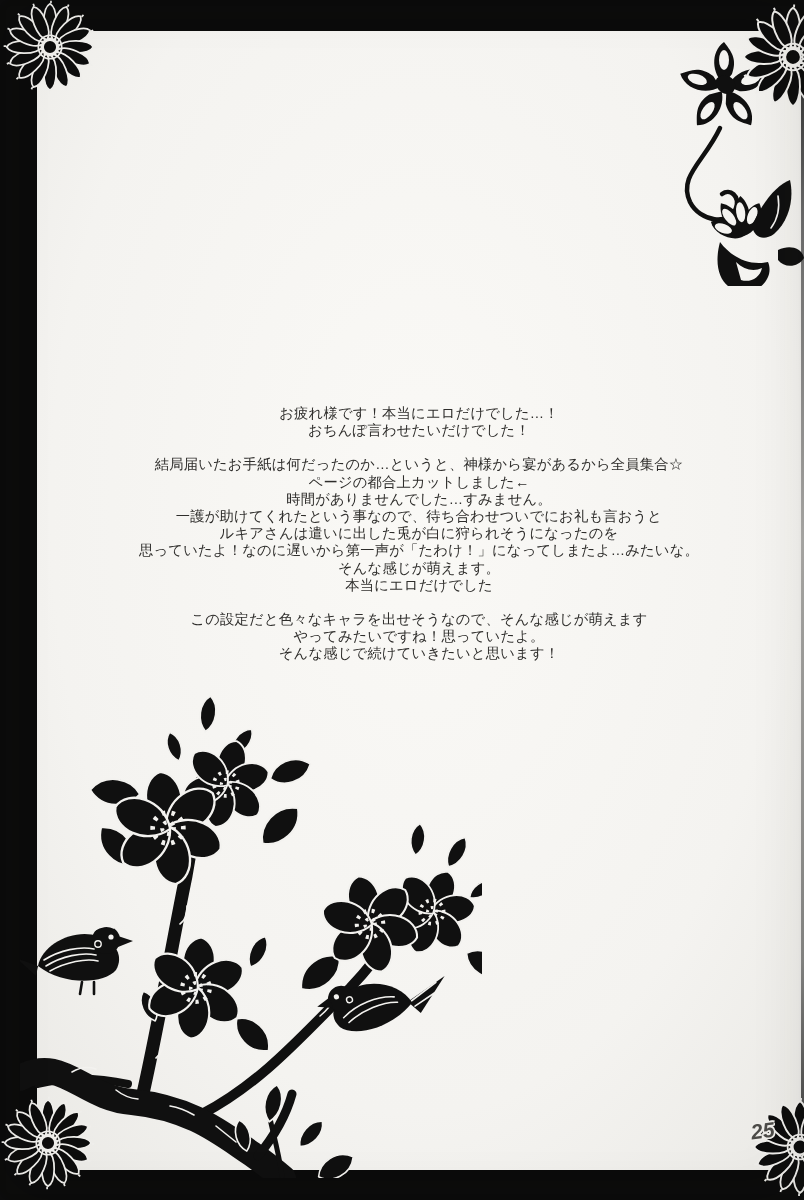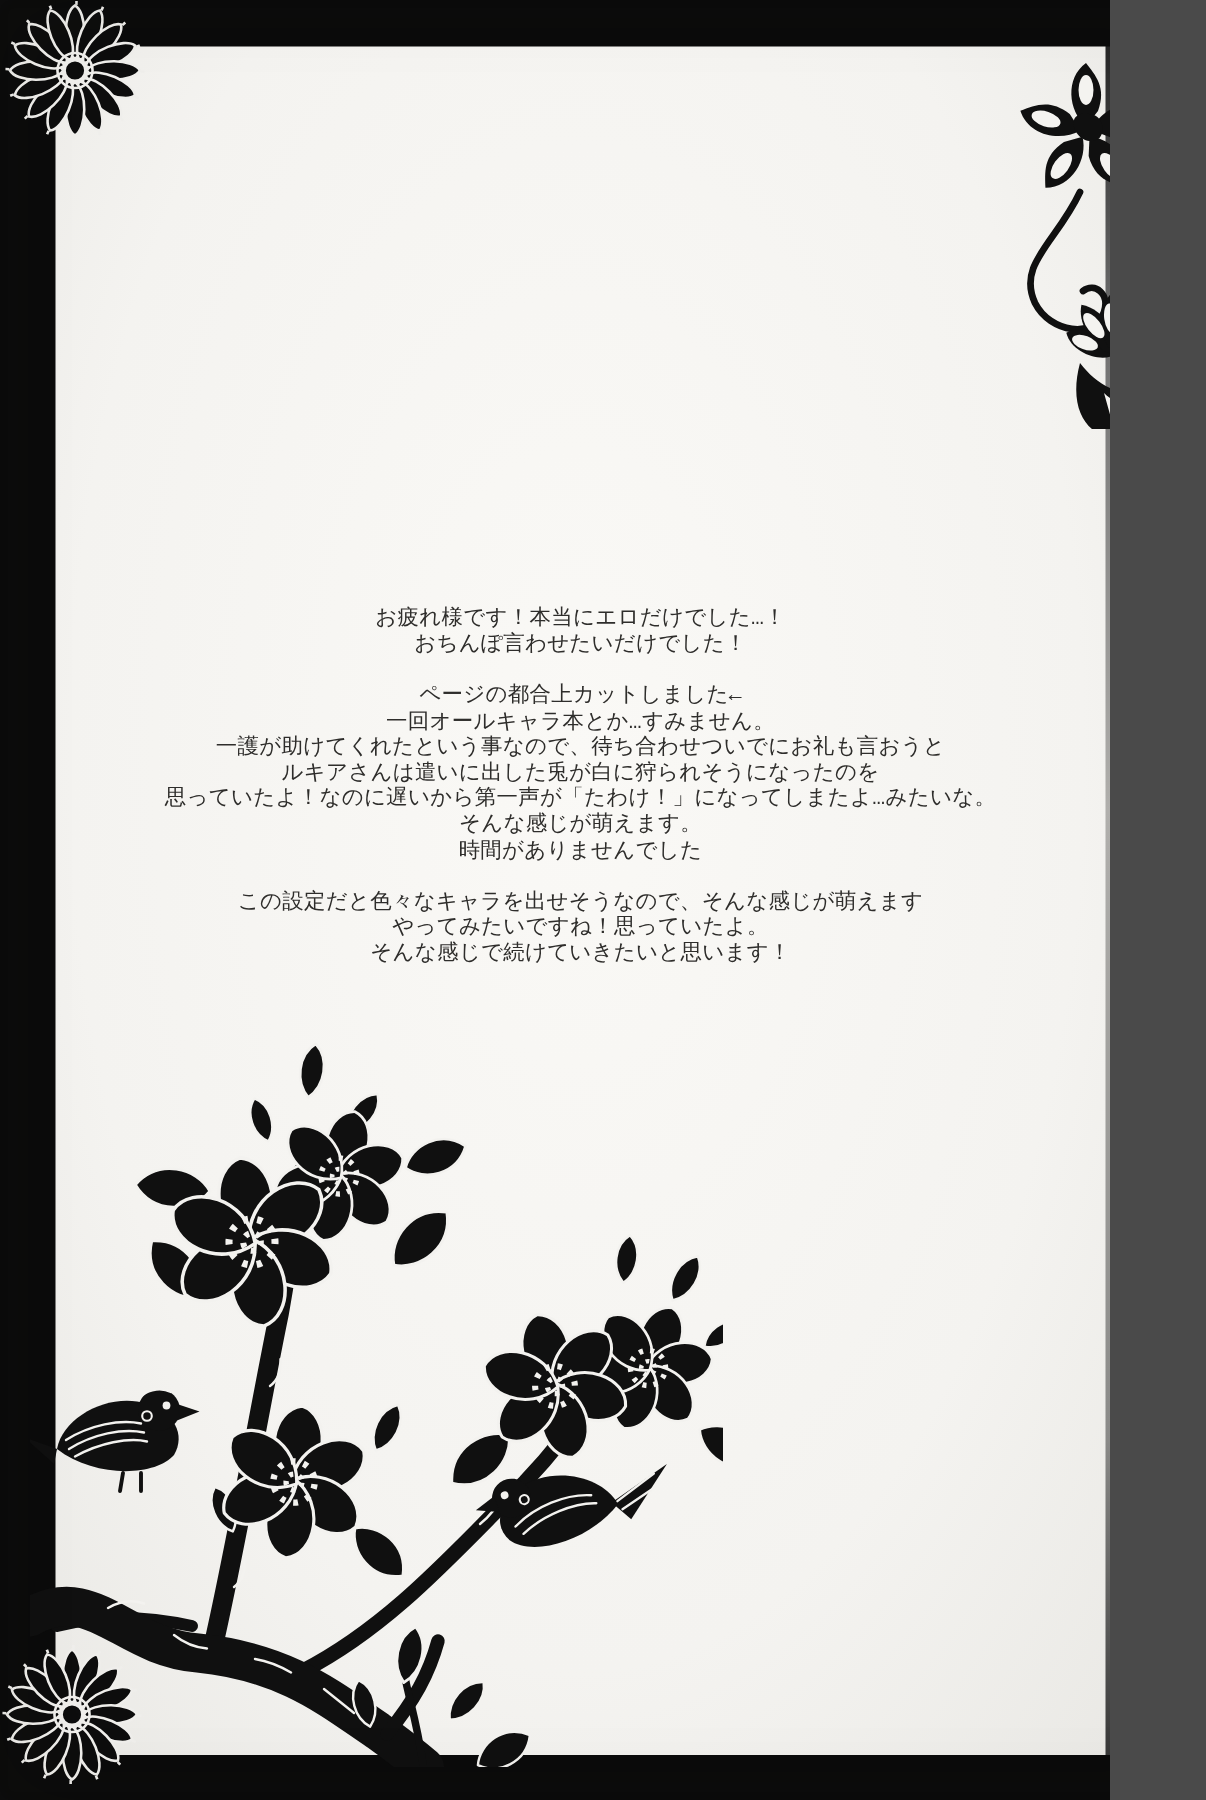--- a/index.html
+++ b/index.html
@@ -1,19 +1,19 @@
 <!DOCTYPE html>
 <html><head>
 <meta charset="utf-8">
 <style>
   html,body{margin:0;padding:0;background:#4a4a4a;}
   #page{
-    position:relative;width:740px;height:1200px;overflow:hidden;
+    position:relative;width:804px;height:1200px;overflow:hidden;
     background:radial-gradient(ellipse at 52% 42%, #faf9f6 0%, #f4f3f0 62%, #e8e7e3 100%);
-    font-family:Liberation Mono, monospace;
+    font-family:Liberation Sans, sans-serif;
   }
   .band{position:absolute;background:#0b0b0b;z-index:2;}
   .band-top{left:0;top:0;width:804px;height:31px;}
   .band-left{left:0;top:0;width:37px;height:1200px;}
   .band-bottom{left:0;top:1170px;width:804px;height:30px;}
   .edge-right{position:absolute;right:0;top:0;width:3px;height:1200px;z-index:1;
     background:linear-gradient(to bottom,#1a1a1a 0%,#6f6f6f 18%,#b0afac 45%,#8a8a88 80%,#2c2c2c 100%);}
   .shade{position:absolute;left:0;top:0;width:804px;height:1200px;z-index:7;pointer-events:none;
     box-shadow:inset 0 0 55px rgba(40,38,34,0.10), inset 0 0 8px rgba(40,38,34,0.06);}
   .crest{position:absolute;z-index:4;}
@@ -130,27 +130,28 @@
       <path class="solid" d="M34,14 C46,8 58,12 60,22 C54,32 40,32 34,24 Z"></path>
     </g>
   </svg>
 
   <div class="afterword">
     <div class="para">
       <div class="line">お疲れ様です！本当にエロだけでした…！</div>
       <div class="line">おちんぽ言わせたいだけでした！</div>
     </div>
     <div class="para">
+      <div class="line">結局届いたお手紙は何だったのか…というと、神様から宴があるから全員集合☆</div>
       <div class="line">ページの都合上カットしました←</div>
-      <div class="line">一回オールキャラ本とか…すみません。</div>
+      <div class="line">時間がありませんでした…すみません。</div>
       <div class="line">一護が助けてくれたという事なので、待ち合わせついでにお礼も言おうと</div>
       <div class="line">ルキアさんは遣いに出した兎が白に狩られそうになったのを</div>
       <div class="line">思っていたよ！なのに遅いから第一声が「たわけ！」になってしまたよ…みたいな。</div>
       <div class="line">そんな感じが萌えます。</div>
-      <div class="line">時間がありませんでした</div>
+      <div class="line">本当にエロだけでした</div>
     </div>
     <div class="para">
       <div class="line">この設定だと色々なキャラを出せそうなので、そんな感じが萌えます</div>
       <div class="line">やってみたいですね！思っていたよ。</div>
       <div class="line">そんな感じで続けていきたいと思います！</div>
     </div>
   </div>
 
   <svg class="illus" width="462" height="492" viewBox="0 0 462 492">
     <defs>

